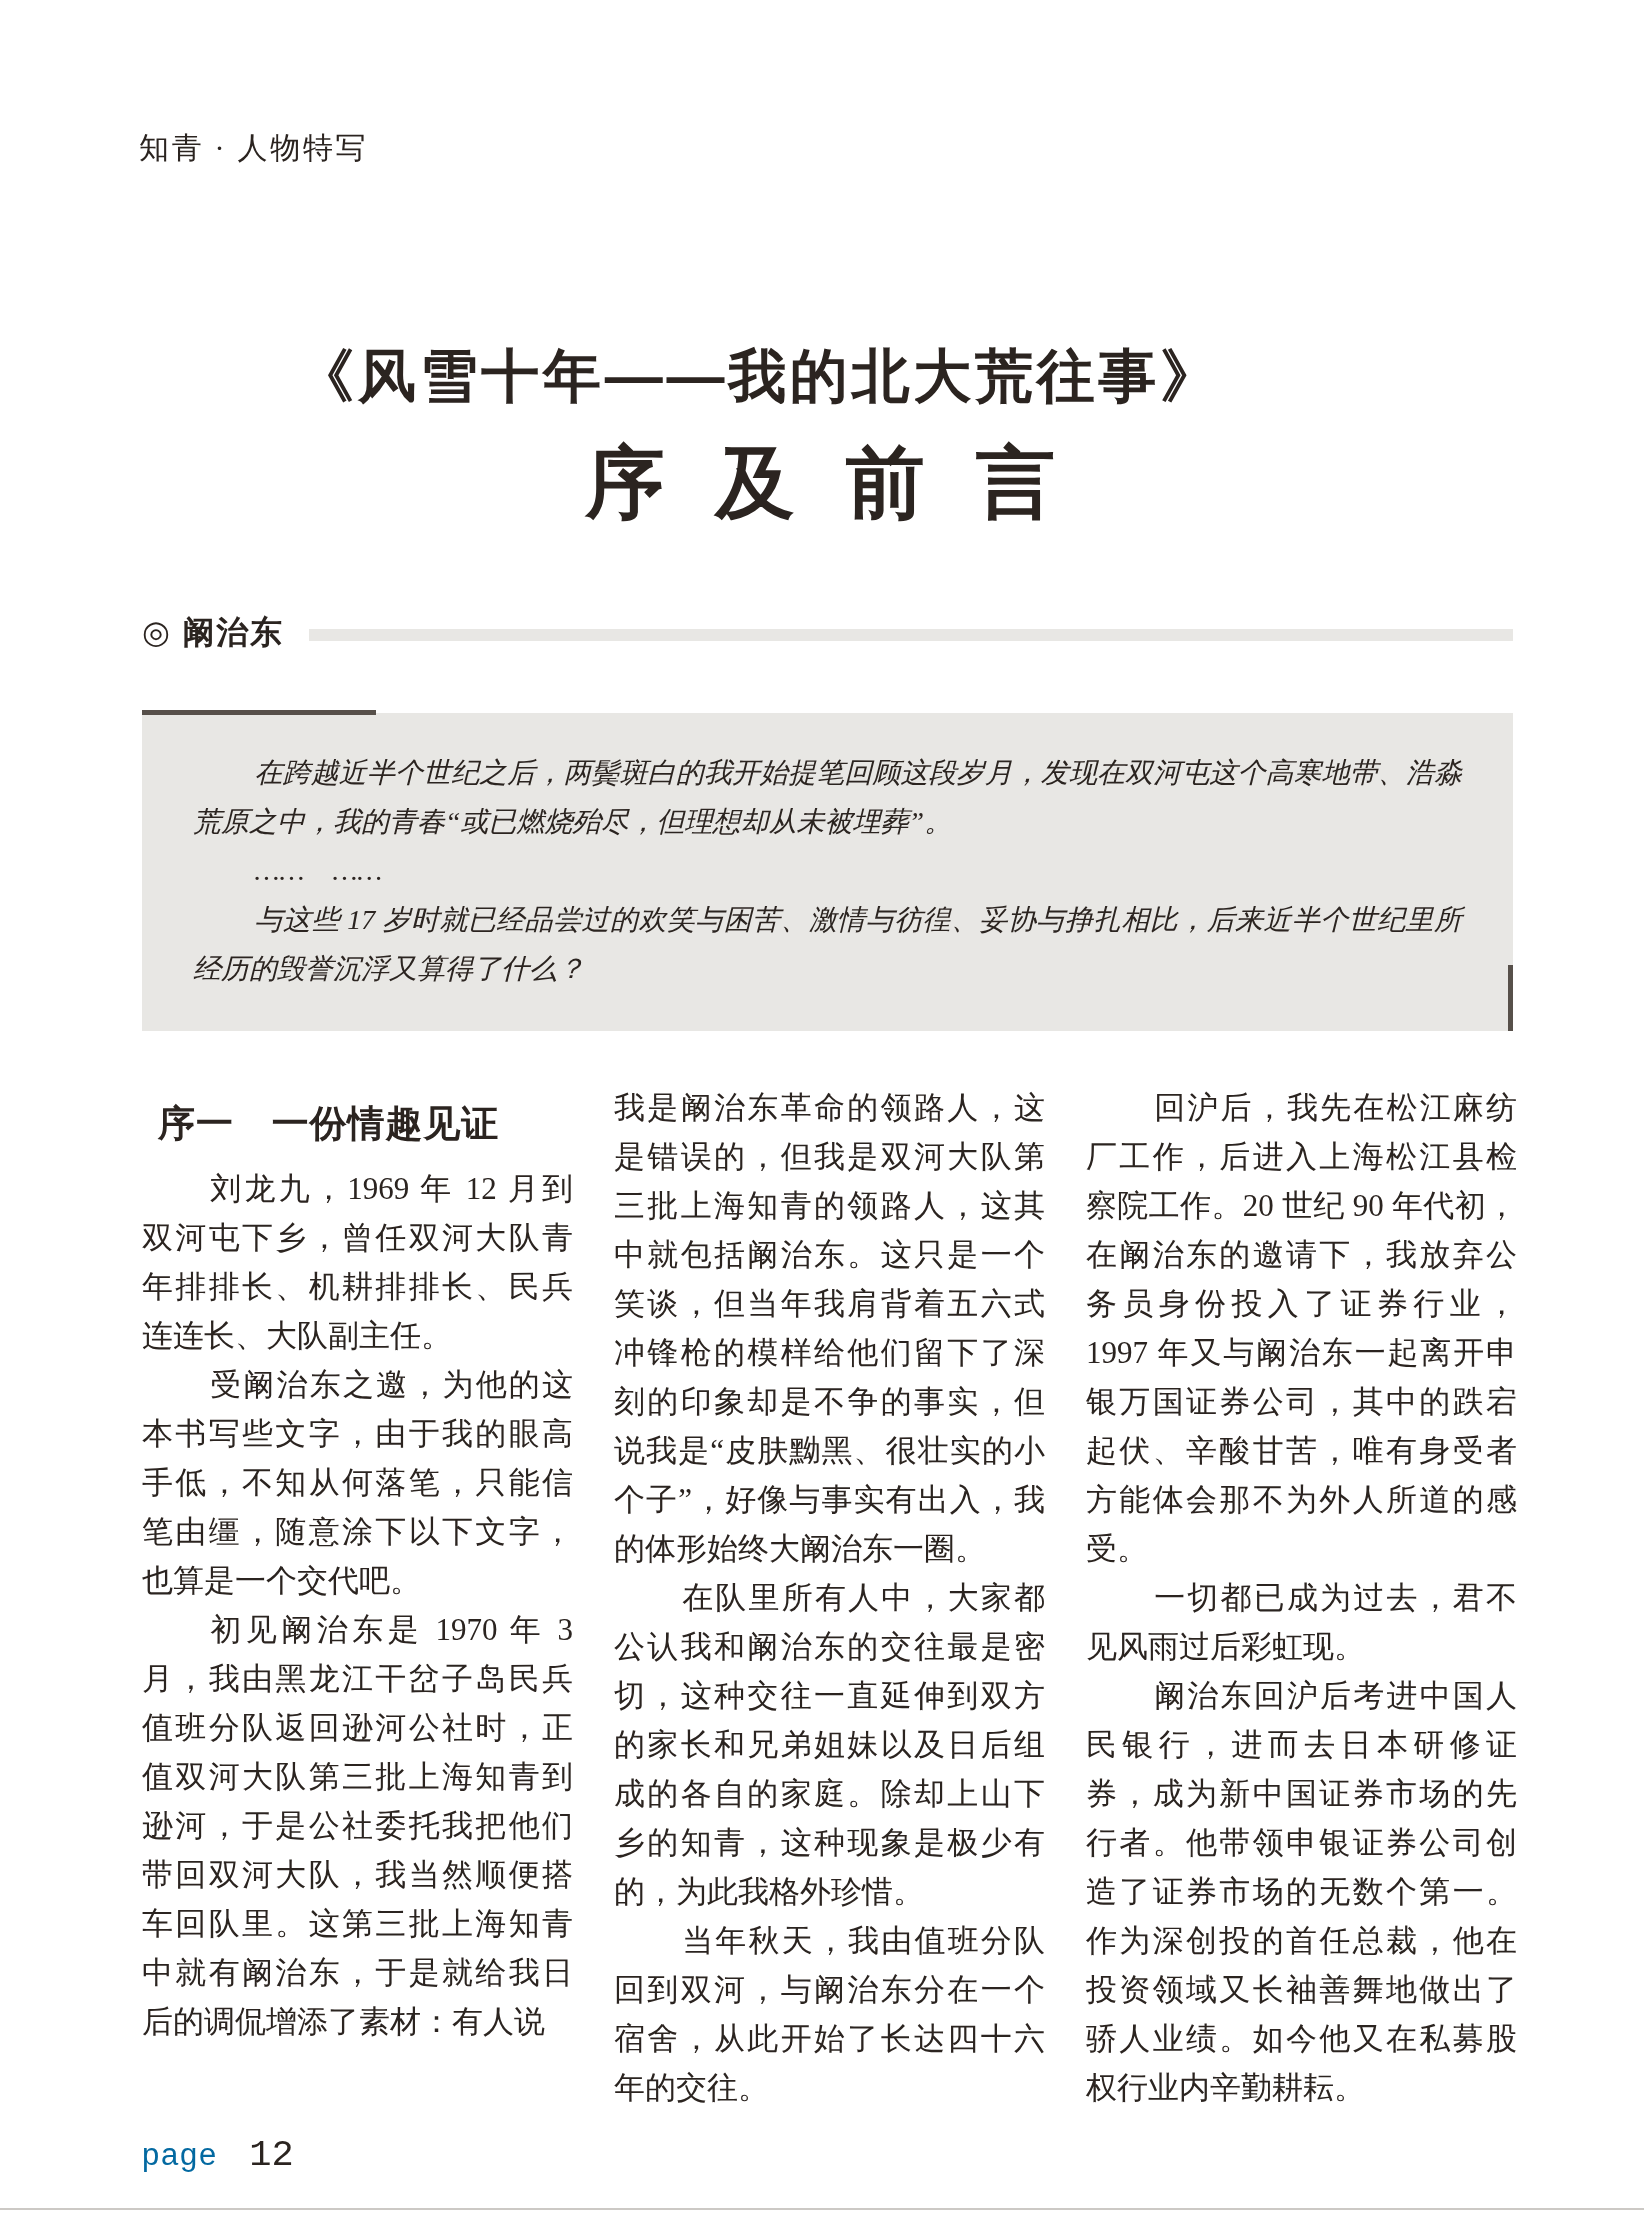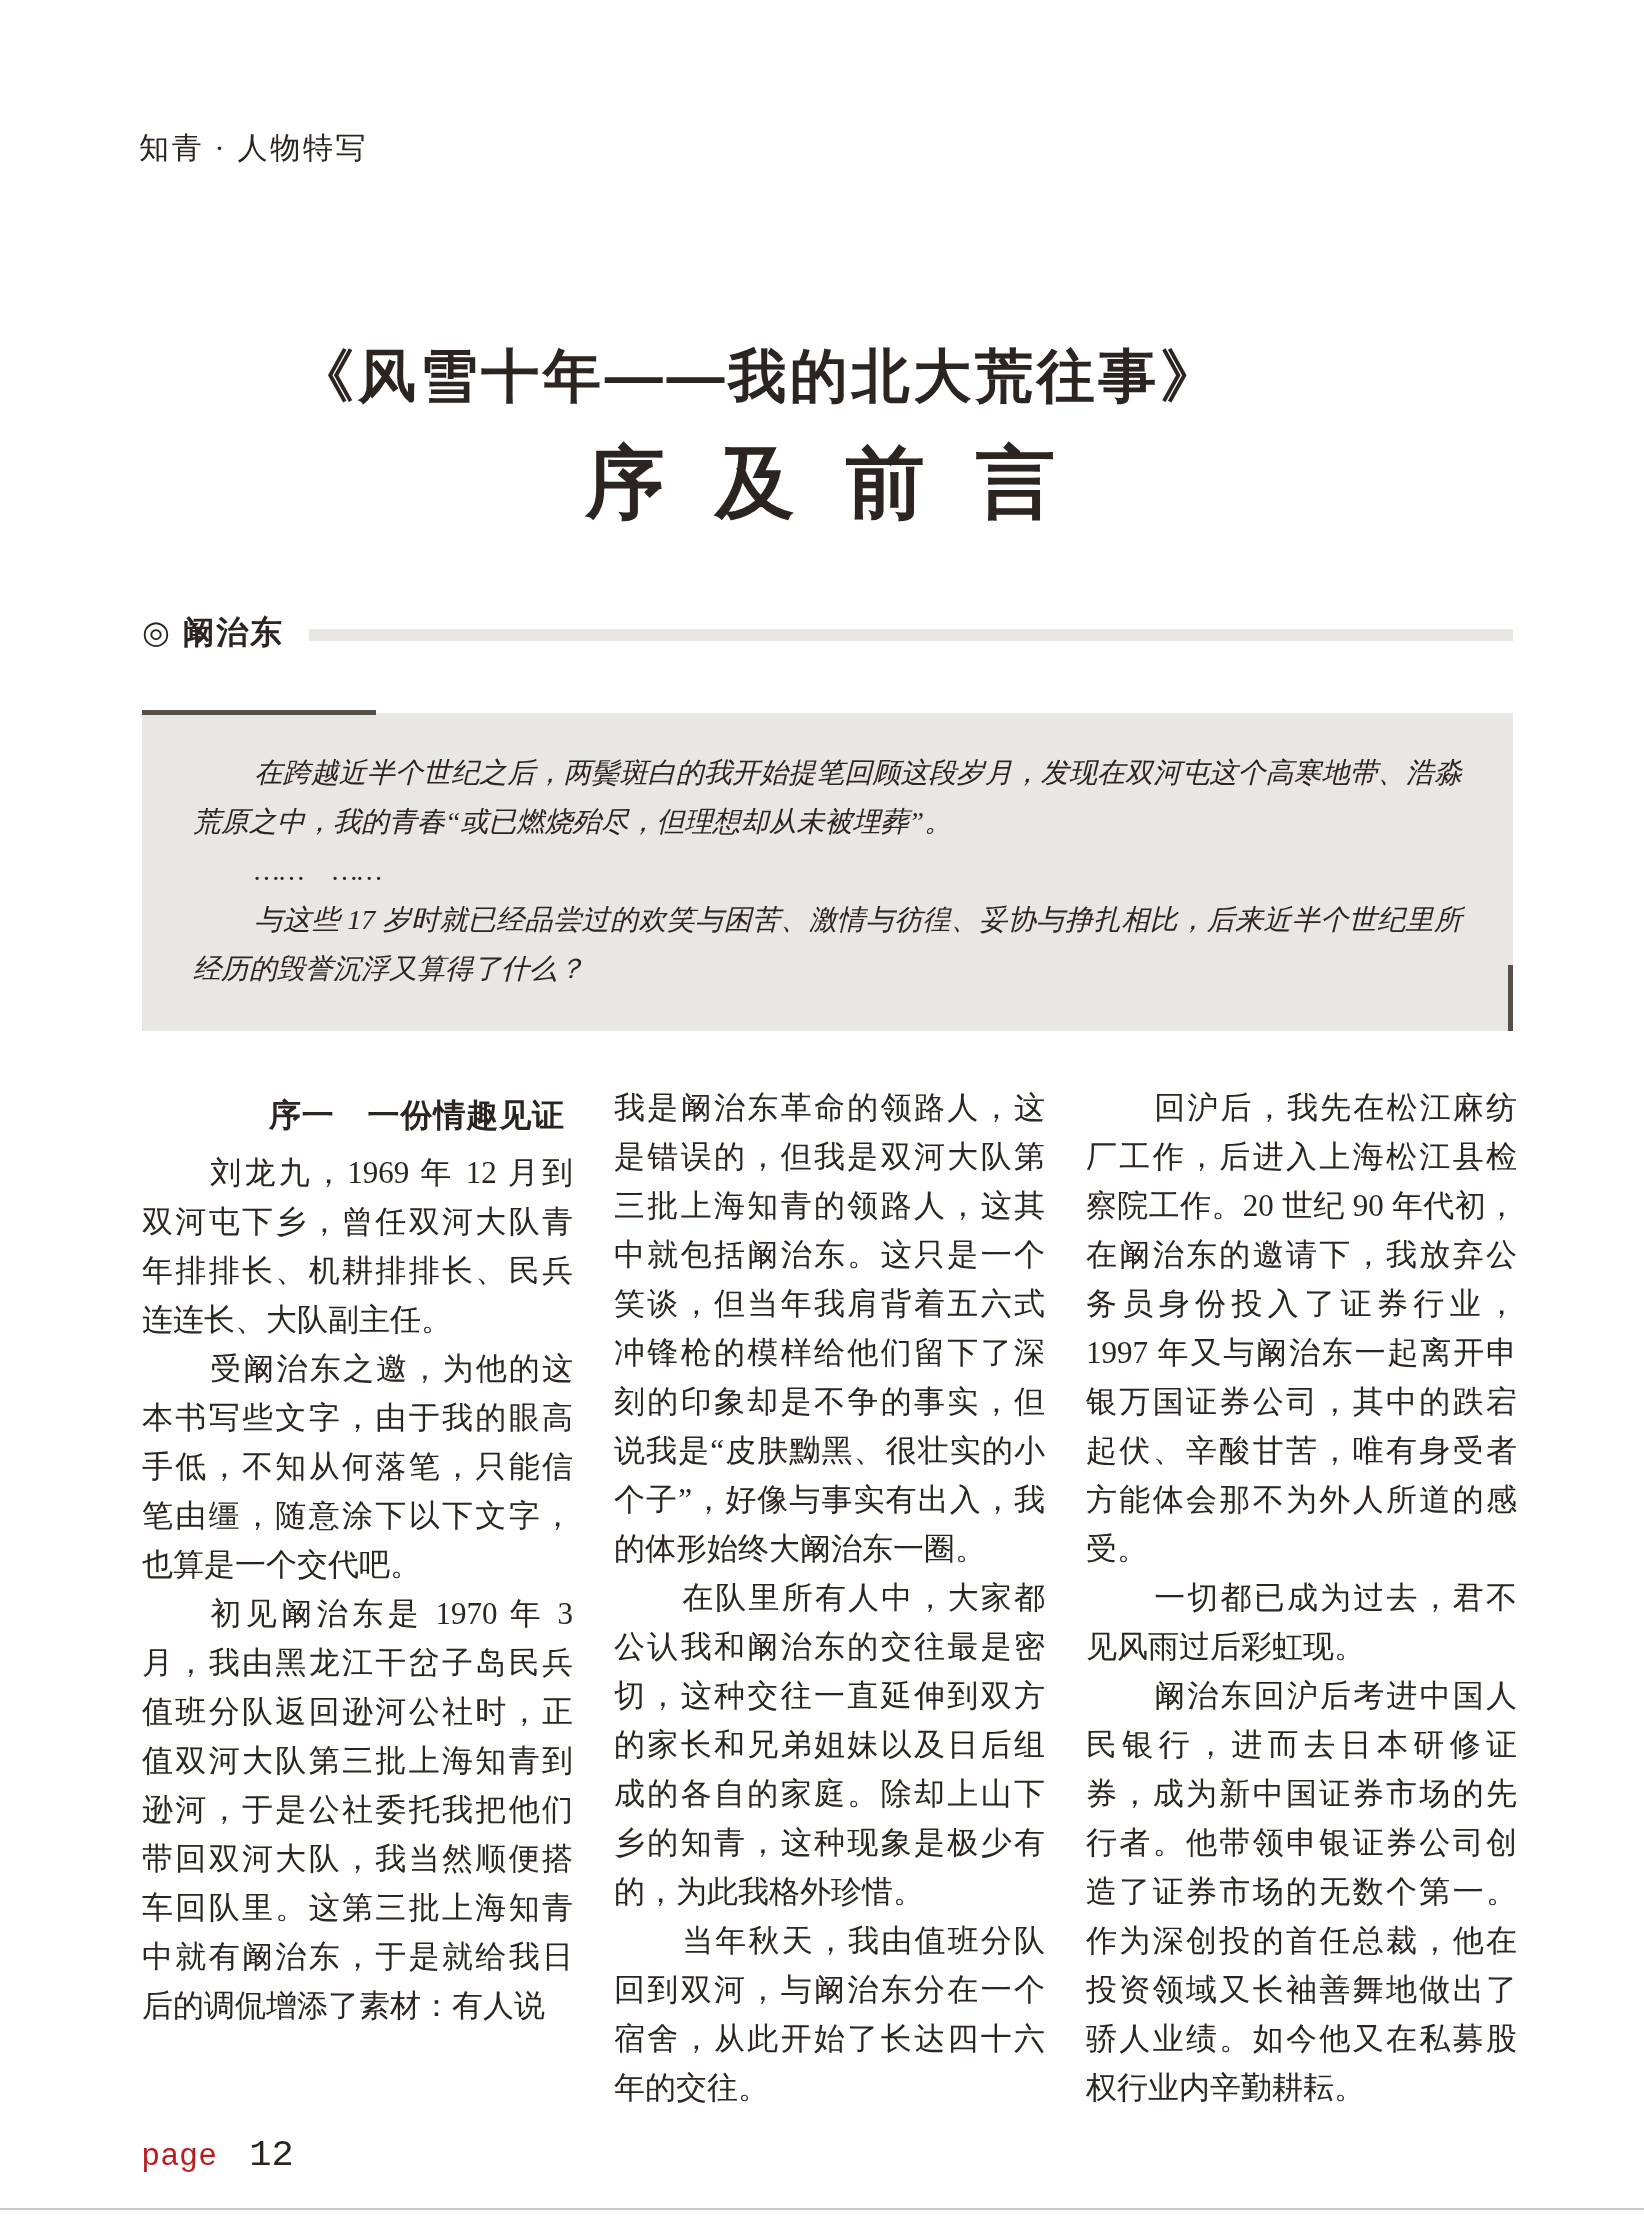--- a/index.html
+++ b/index.html
@@ -71,41 +71,41 @@
   }
   
   .col{
     position:absolute;top:1083px;width:431px;
     font-size:31px;line-height:49px;
   }
   .col1{left:142px;}
   .col2{left:614px;}
   .col3{left:1086px;}
   .col-heading{
-    margin:8px;text-align:right;
-    font-size:32px;line-height:49px;font-weight:700;
+    margin:16px;text-align:left;
+    font-size:37px;line-height:49px;font-weight:700;
     letter-spacing:0.9px;
   }
   .col-author{
     text-align:center;font-size:31px;line-height:49px;
     letter-spacing:9.1px;
     margin:0 0 49px 0;
   }
   .paras p{
     margin:0;text-indent:2.2em;text-align:justify;
   }
   .paras p.flush{text-indent:0;}
   
   .footer{
     position:absolute;left:142px;top:2134px;
     display:flex;align-items:baseline;
   }
   .footer-label{
     font-family:"Liberation Sans","DejaVu Sans",sans-serif;
-    font-size:31px;letter-spacing:1.8px;color:#b91c1c;
+    font-size:31px;letter-spacing:1.8px;color:#0369a1;
   }
   .footer-number{
     font-family:Liberation Mono, monospace;
     font-size:37px;font-weight:500;margin-left:31px;color:var(--text,#2b2420);
   }
   .bottom-rule{
     position:absolute;left:0;top:2208px;width:1645px;height:1.8px;
     background:var(--bottom-rule,#ccc9c5);
   }
 </style>

